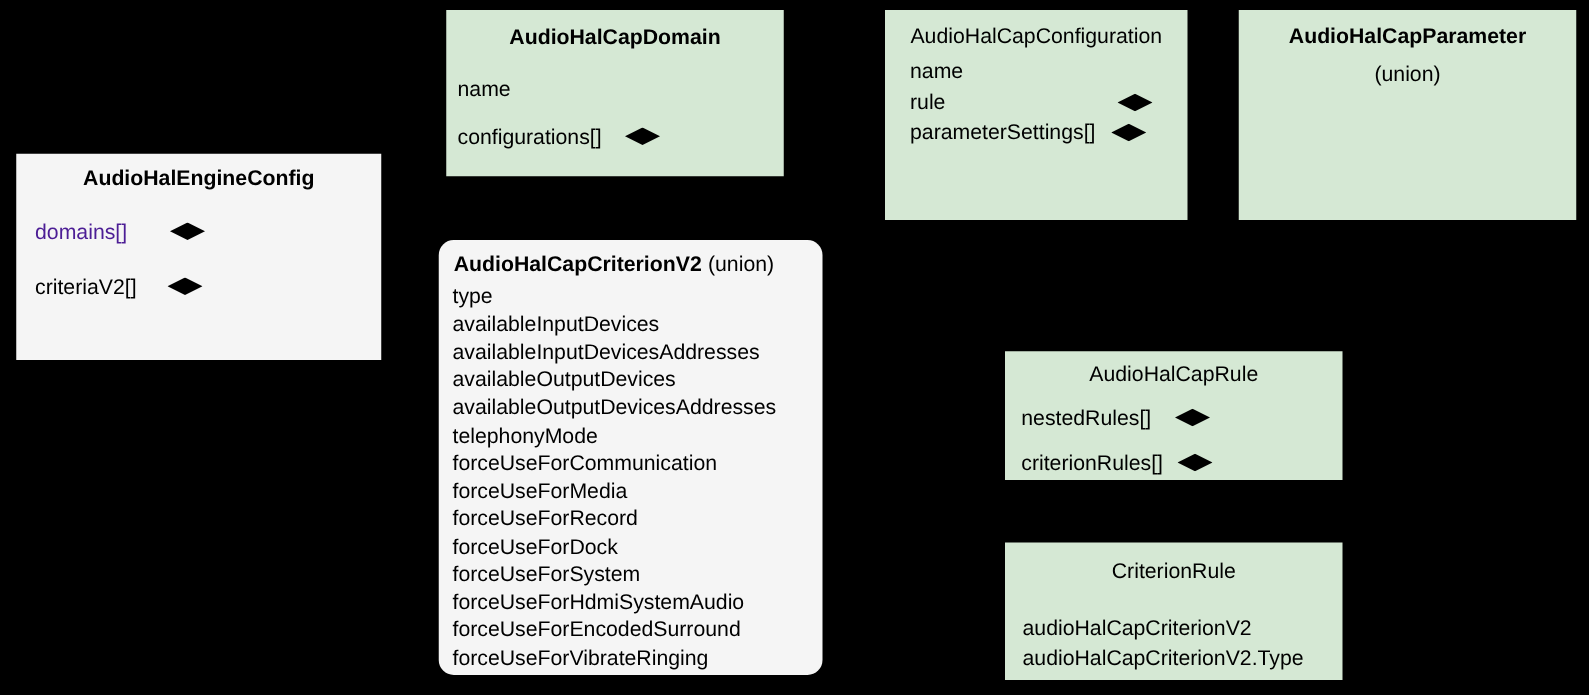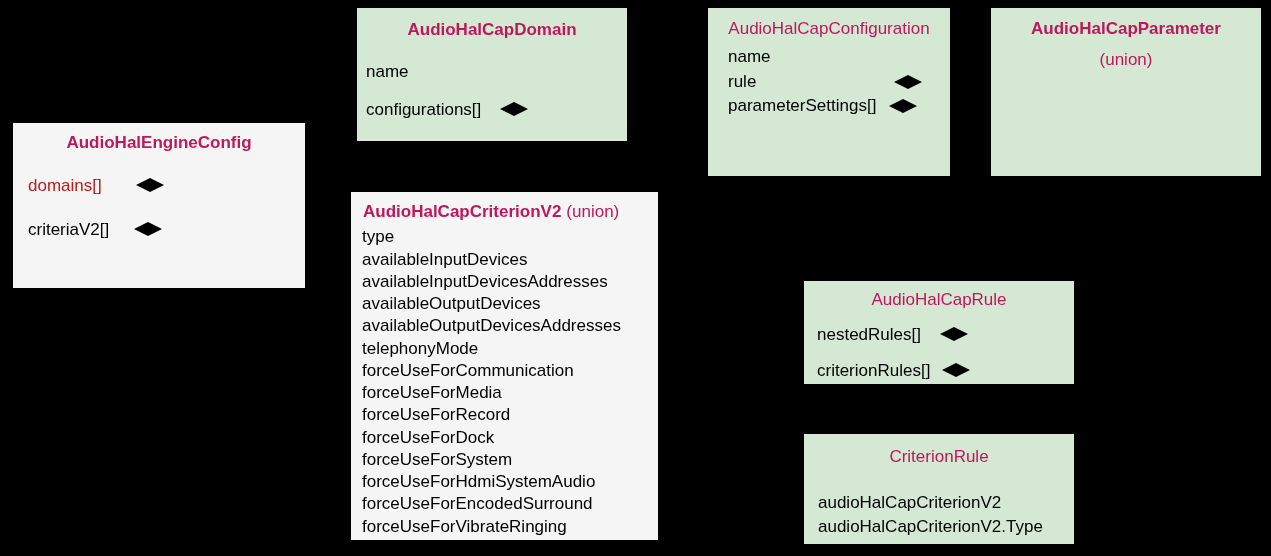--- a/index.html
+++ b/index.html
@@ -26,35 +26,35 @@
     position: absolute;
     box-sizing: border-box;
     overflow: hidden;
   }
   .box-green { background: #d5e8d4; }
   .box-gray  { background: #f5f5f5; }
 
   .box-title {
     text-align: center;
     font-size: 17px;
-    color: #be185d;
+    color: #000000;
     line-height: 1.25;
     white-space: nowrap;
   }
   .box-title.bold { font-weight: bold; }
   .box-title .sub-normal { font-weight: normal; }
 
   .attr {
     font-size: 17px;
     color: #000000;
     line-height: 1.25;
     white-space: nowrap;
     position: relative;
   }
-  .attr.green-text { color: #b91c1c; }
+  .attr.green-text { color: #4c1d95; }
 
   
   #edges {
     position: absolute;
     left: 0; top: 0;
     width: 1271px;
     height: 556px;
     pointer-events: none;
   }
 
@@ -81,21 +81,21 @@
   #box-cap-configuration .attrs .attr { margin-top: 3px; }
 
   #box-cap-parameter {
     left: 991px; top: 8px; width: 270px; height: 168px;
   }
   #box-cap-parameter .box-title { margin-top: 10px; }
   #box-cap-parameter .attrs { margin-top: 4px; margin-left: 14px; }
   #box-cap-parameter .attrs .attr { margin-top: 1px; }
 
   #box-criterion-v2 {
-    left: 351px; top: 192px; width: 307px; height: 348px;
+    left: 351px; top: 192px; width: 307px; height: 348px; border-radius: 12px;
   }
   #box-criterion-v2 .box-title { margin-top: 9px; text-align: left; margin-left: 12px; }
   #box-criterion-v2 .attrs { margin-top: 4px; margin-left: 11px; }
   #box-criterion-v2 .attrs .attr { margin-top: 1px; }
 
   #box-cap-rule {
     left: 804px; top: 281px; width: 270px; height: 103px;
   }
   #box-cap-rule .box-title { margin-top: 8px; }
   #box-cap-rule .attr-nested { margin-top: 14px; margin-left: 13px; }

